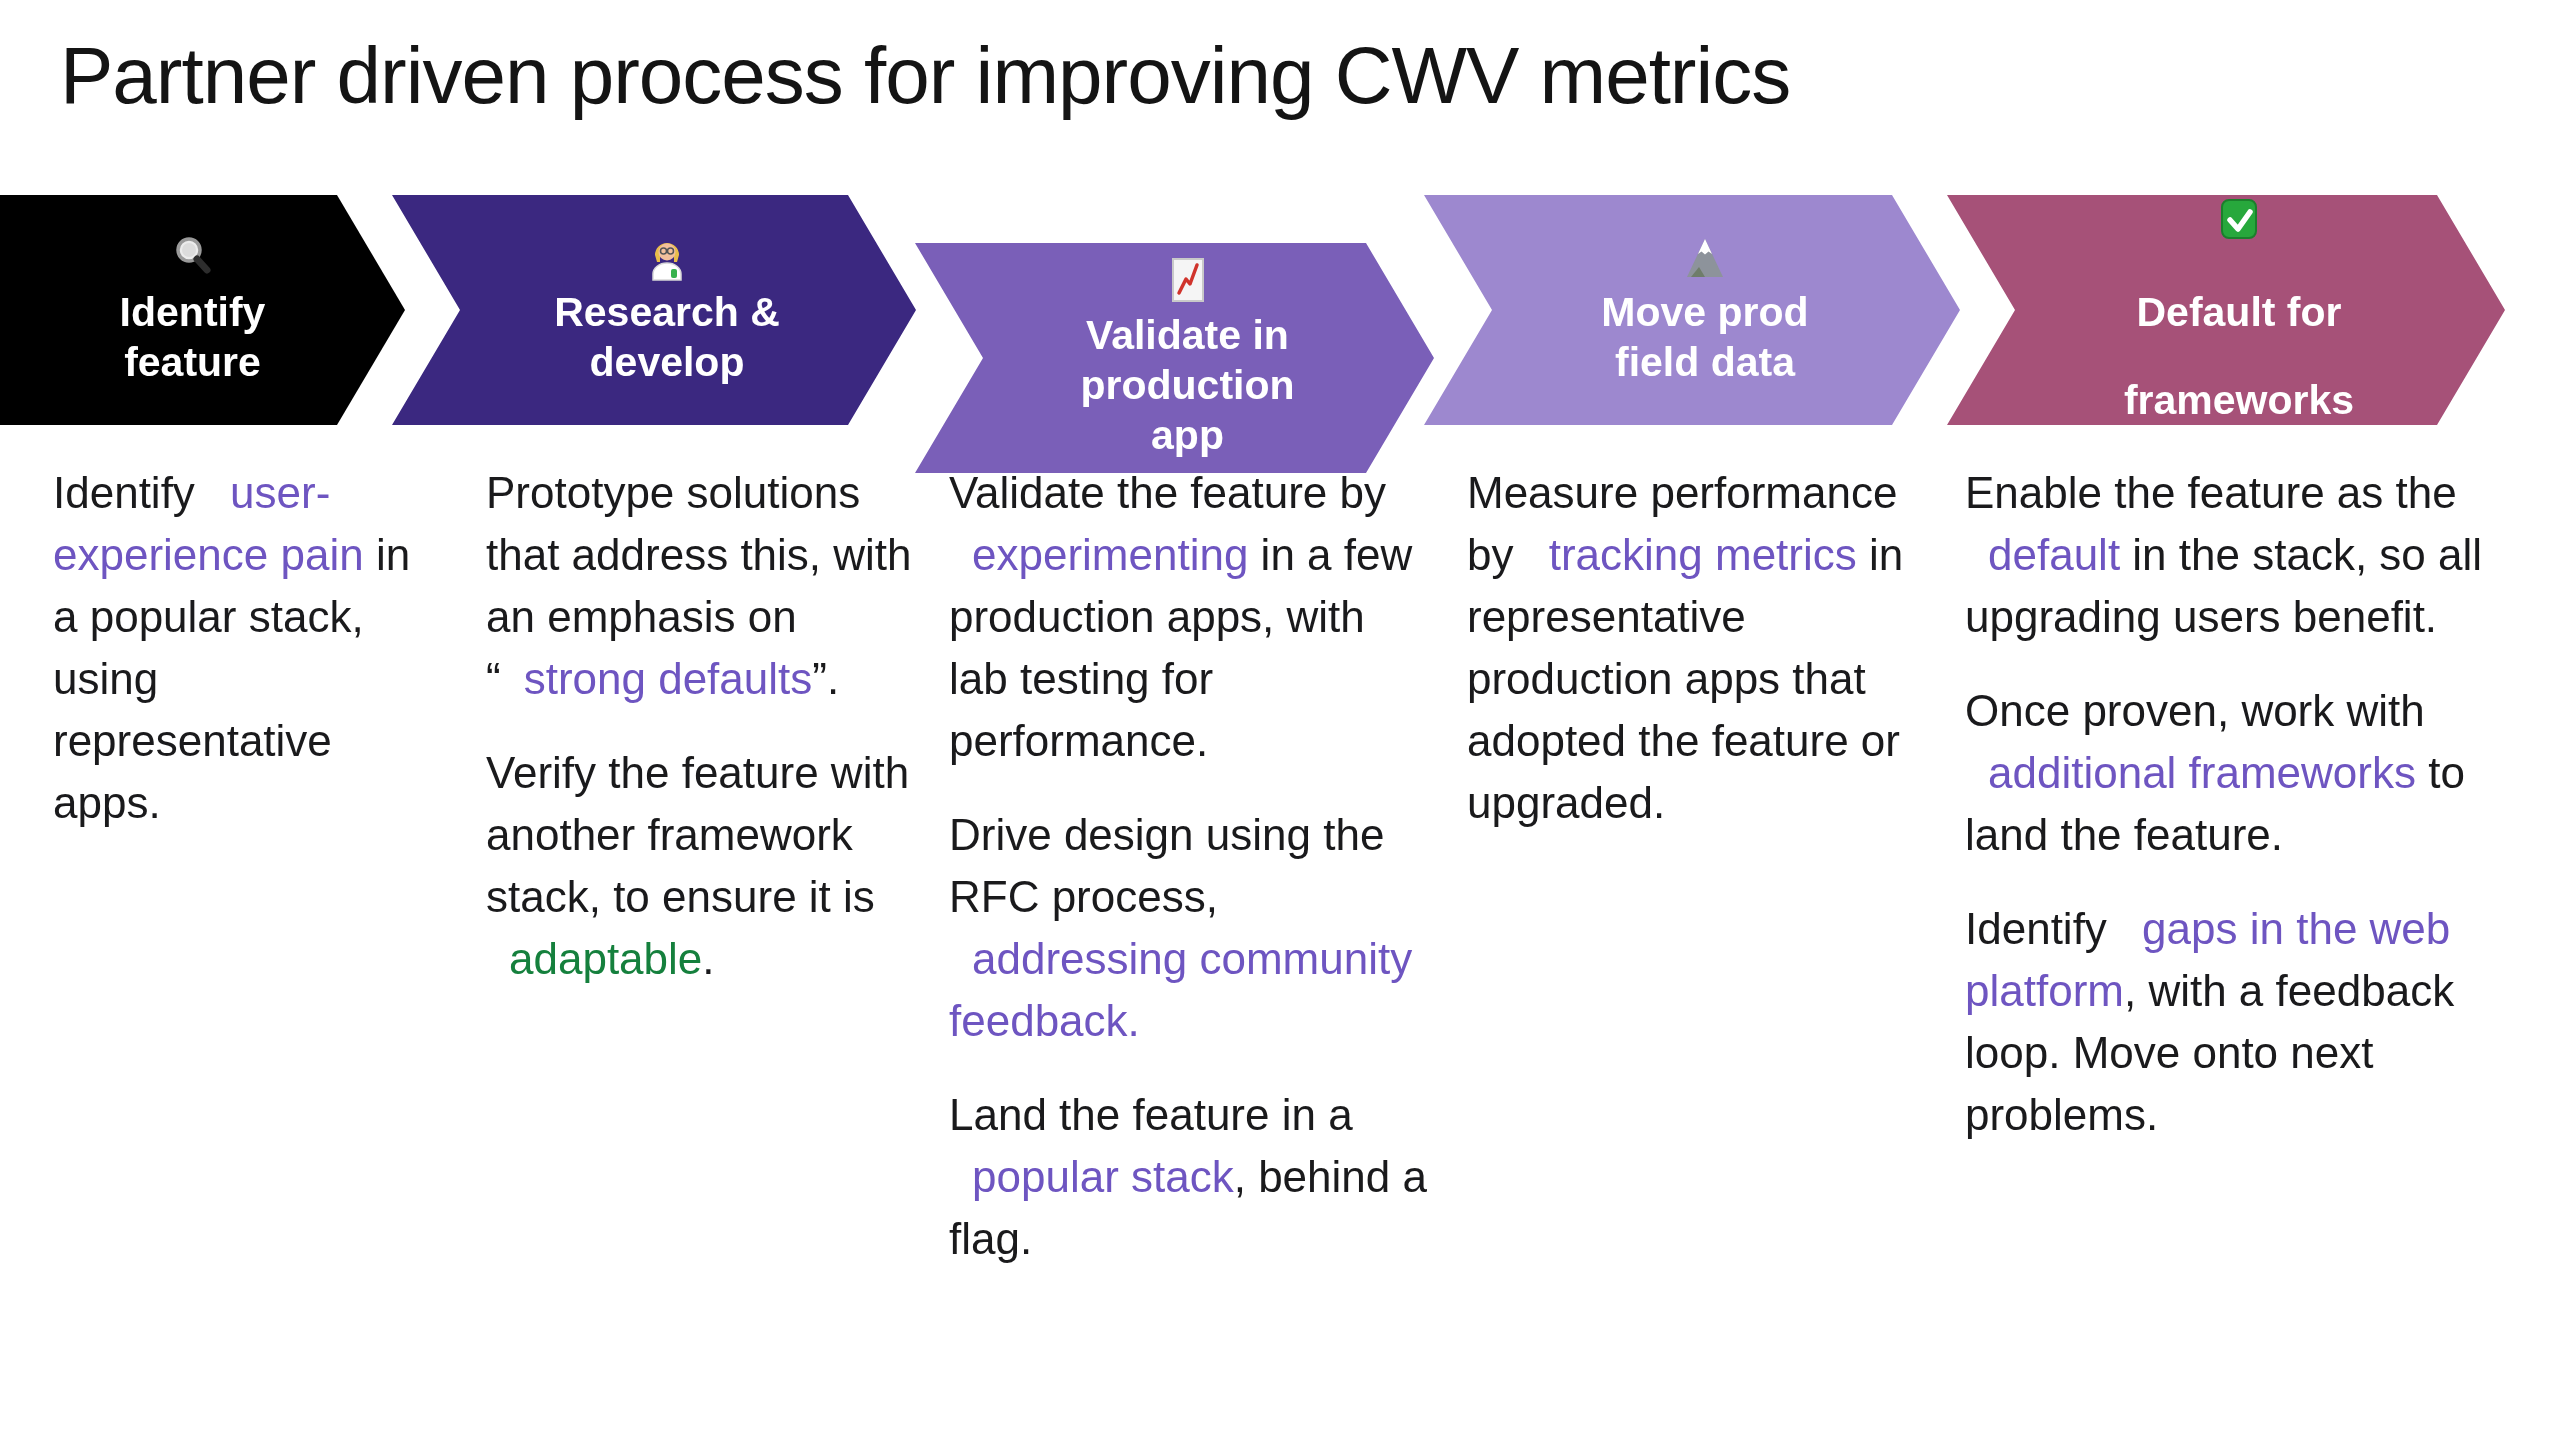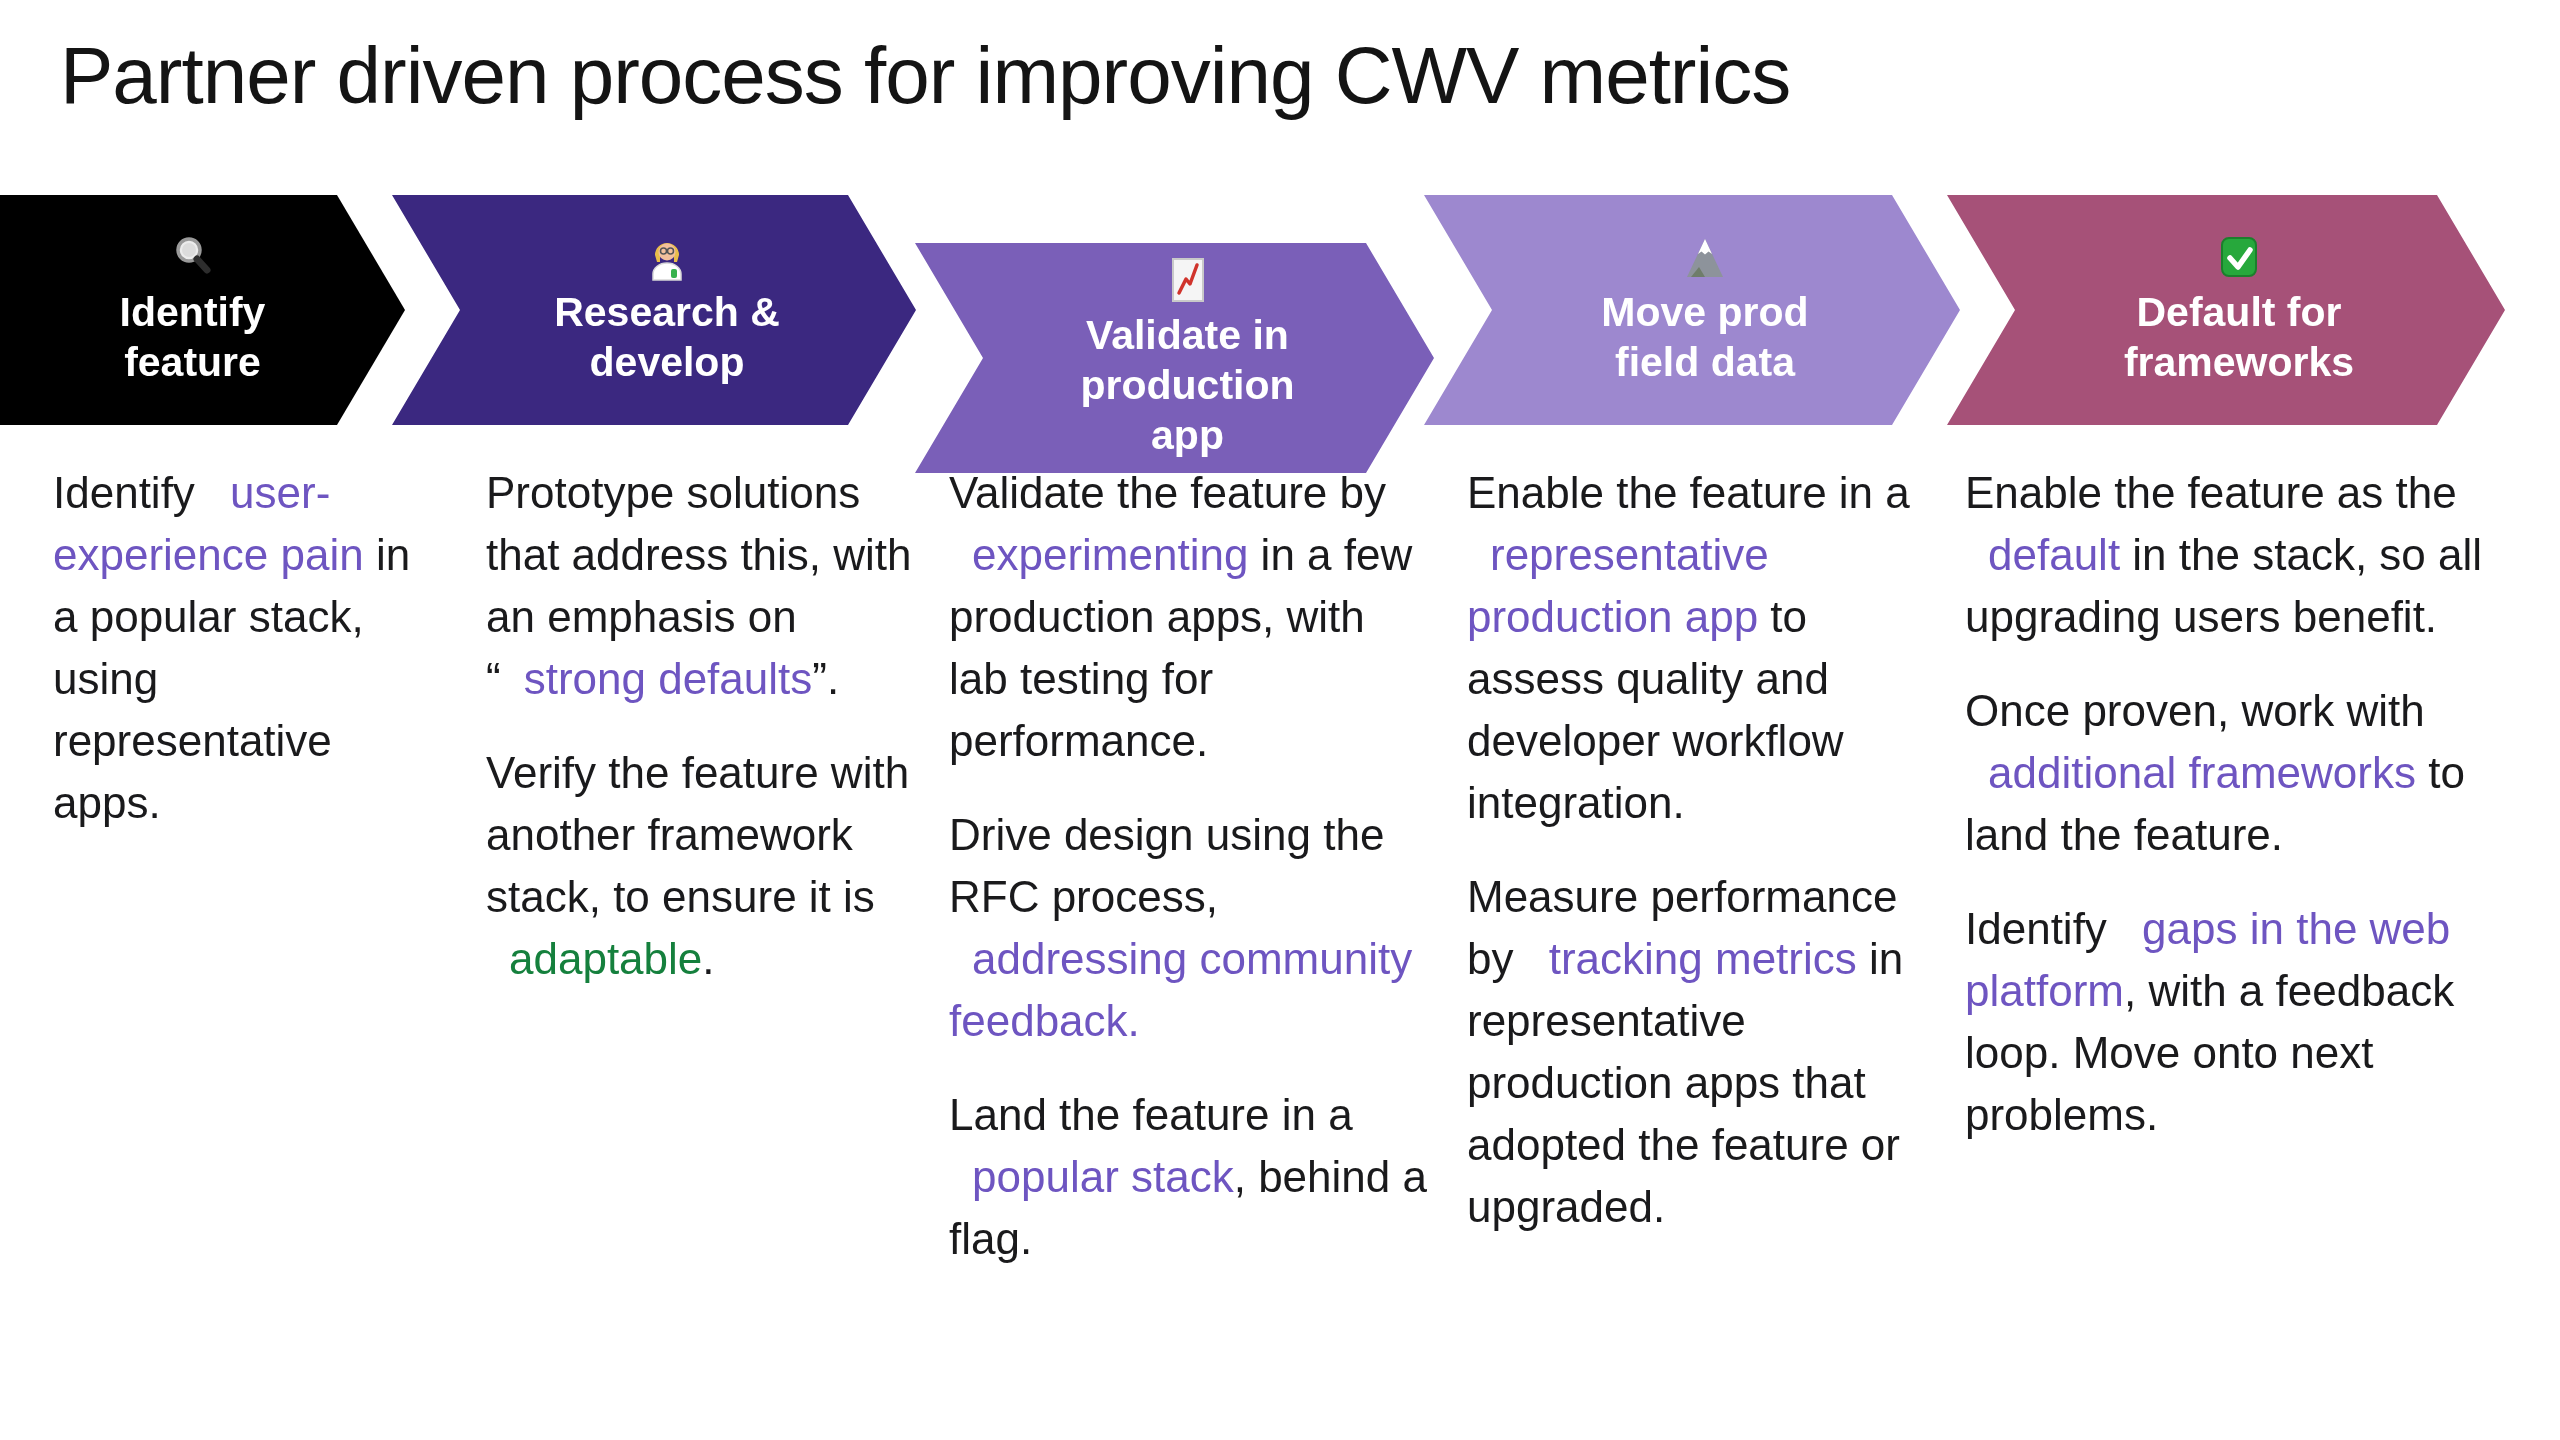--- a/index.html
+++ b/index.html
@@ -93,21 +93,21 @@
       </div>
       <div class="chev" style="left: 1424px; width: 536px; background: rgb(157, 136, 207); align-items: center;">
         <span class="icon"><svg viewBox="0 0 48 48">
             <path d="M24 6 L42 44 H6 Z" fill="#8d939b"></path>
             <path d="M24 6 l7 15 -3.5 -2.5 -3.5 3 -3.5 -3 -3.5 2.5 Z" fill="#ffffff"></path>
             <path d="M10 44 l8 -10 6 10 Z" fill="#6f7d6a"></path>
           </svg></span>
         <div class="lab-line">Move prod</div>
         <div class="lab-line">field data</div>
       </div>
-      <div class="chev" style="left: 1947px; width: 558px; background: rgb(166, 81, 120);">
+      <div class="chev" style="left: 1947px; width: 558px; background: rgb(166, 81, 120); justify-content: space-between;">
         <span class="icon"><svg viewBox="0 0 48 48">
             <rect x="7" y="5" width="34" height="38" rx="7" fill="#27a83c" stroke="#1b7f2c" stroke-width="2"></rect>
             <path d="M15 25 l8 9 12 -17" fill="none" stroke="#ffffff" stroke-width="5.5" stroke-linecap="round" stroke-linejoin="round"></path>
           </svg></span>
         <div class="lab-line">Default for</div>
         <div class="lab-line">frameworks</div>
       </div>
     </div>
   <div id="columns">
       <div class="col" style="left: 53px; width: 390px;">
@@ -116,21 +116,20 @@
       <div class="col" style="left: 486px; width: 430px;">
         <p><span>Prototype solutions that address this, with an emphasis on “</span><span class="link">strong defaults</span><span>”.</span></p>
         <p><span>Verify the feature with another framework stack, to ensure it is </span><span class="link light">adaptable</span><span>.</span></p>
       </div>
       <div class="col" style="left: 949px; width: 480px;">
         <p><span>Validate the feature by </span><span class="link">experimenting</span><span> in a few production apps, with lab testing for performance.</span></p>
         <p><span>Drive design using the RFC process, </span><span class="link">addressing community feedback.</span></p>
         <p><span>Land the feature in a </span><span class="link">popular stack</span><span>, behind a flag.</span></p>
       </div>
       <div class="col" style="left: 1467px; width: 460px;">
-        <p><span>Enable the feature in a </span><span class="link">representative production app</span><span> to assess quality and developer workflow integration.</span></p>
         <p><span>Measure performance by </span><span class="link">tracking metrics</span><span> in representative production apps that adopted the feature or upgraded.</span></p>
       </div>
       <div class="col" style="left: 1965px; width: 575px;">
         <p><span>Enable the feature as the </span><span class="link">default</span><span> in the stack, so all upgrading users benefit.</span></p>
         <p><span>Once proven, work with </span><span class="link">additional frameworks</span><span> to land the feature.</span></p>
         <p><span>Identify </span><span class="link">gaps in the web platform</span><span>, with a feedback loop. Move onto next problems.</span></p>
       </div>
     </div>
 </div>
 

